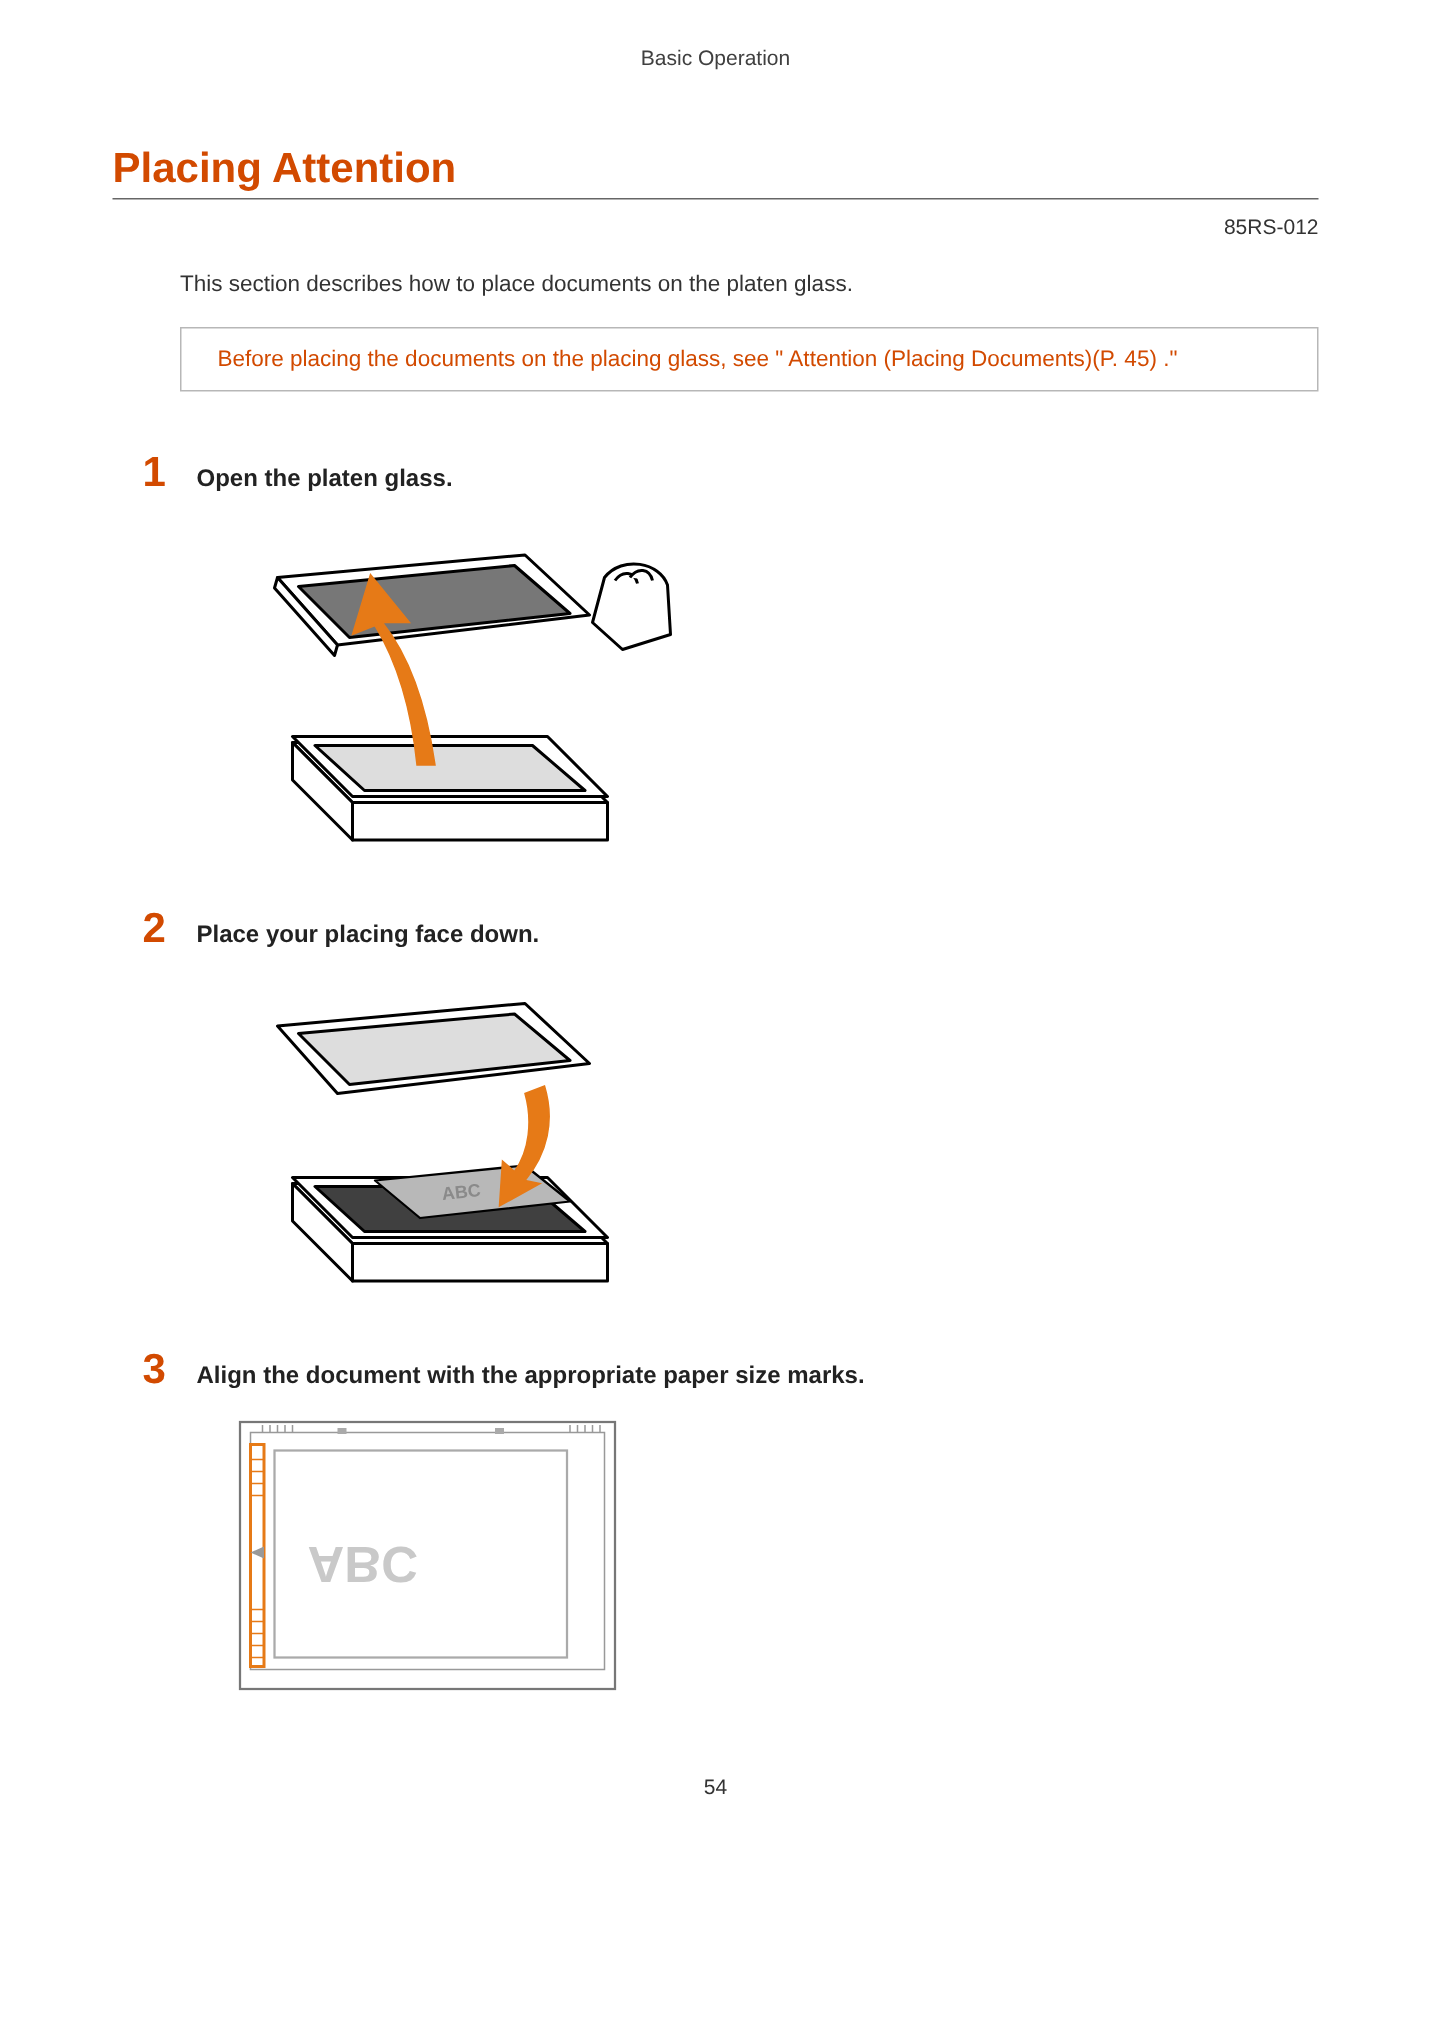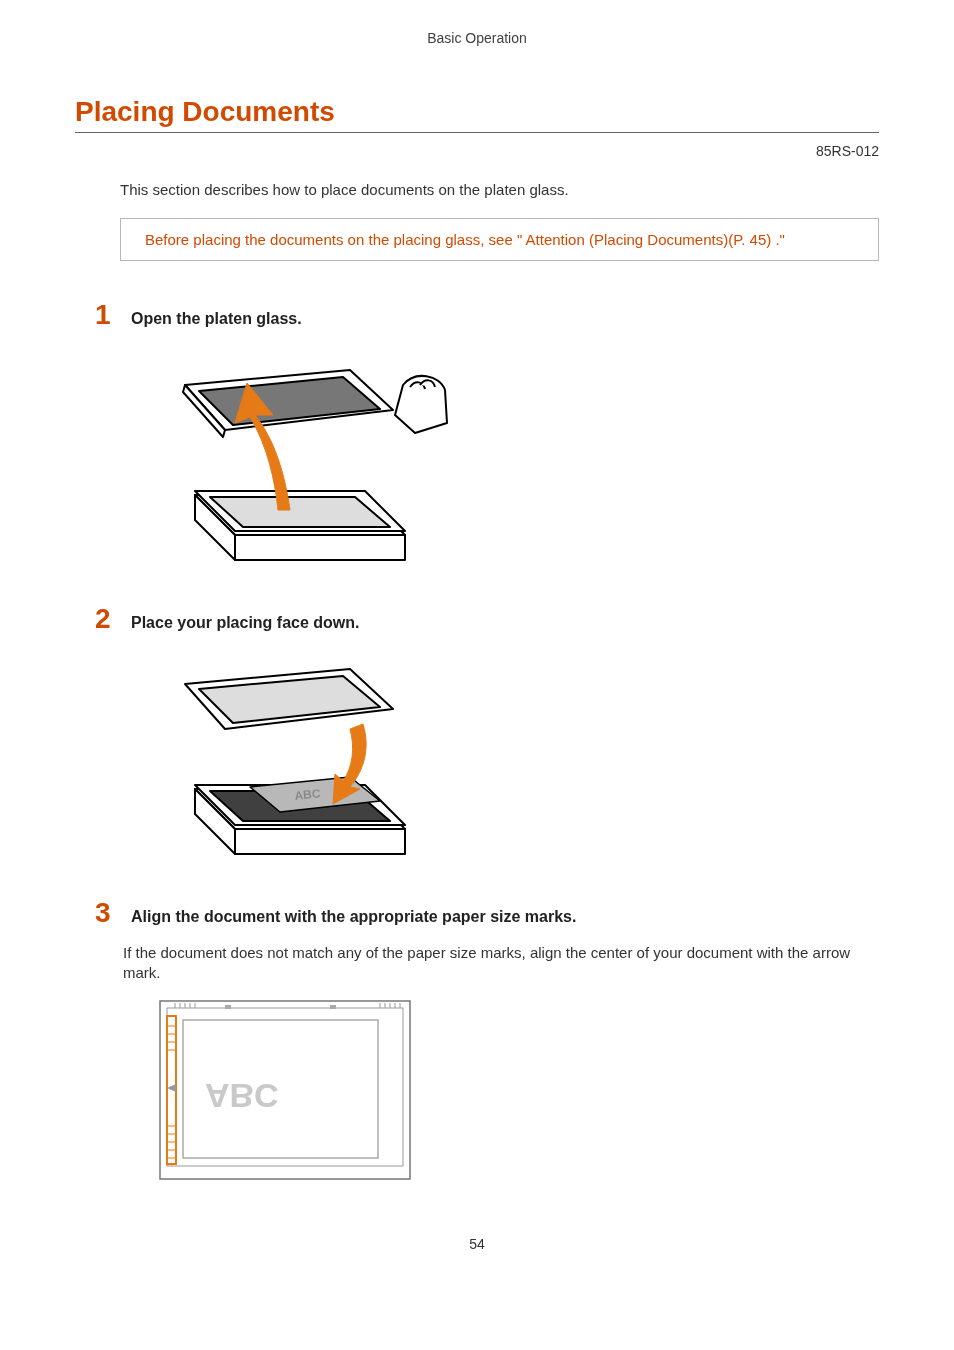--- a/index.html
+++ b/index.html
@@ -89,21 +89,21 @@
     font-size: 14px;
     color: #333;
     margin-top: 50px;
   }
 </style>
 </head>
 <body>
 
 <div class="header-label">Basic Operation</div>
 
-<h1 class="title">Placing Documents</h1>
+<h1 class="title">Placing Attention</h1>
 
 <div class="doc-code">85RS-012</div>
 
 <p class="intro">This section describes how to place documents on the platen glass.</p>
 
 <div class="note-box">
   <span>Before placing the documents on the placing glass, see " </span><span class="link-bold">Attention (Placing Documents)(P. 45)</span><span> ."</span>
 </div>
 
 <div class="step">
@@ -178,21 +178,20 @@
       </g>
     </svg>
   </div>
 </div>
 
 <div class="step">
   <div class="step-head">
     <div class="step-num">3</div>
     <div class="step-title">Align the document with the appropriate paper size marks.</div>
   </div>
-  <p class="step-body">If the document does not match any of the paper size marks, align the center of your document with the arrow mark.</p>
   <div class="figure">
     <svg width="260" height="190" viewBox="0 0 260 190">
 
       <rect x="5" y="5" width="250" height="178" fill="#fff" stroke="#777" stroke-width="1.5"></rect>
       <rect x="12" y="12" width="236" height="158" fill="#fff" stroke="#999" stroke-width="1"></rect>
 
       <g stroke="#999" stroke-width="1">
         <line x1="20" y1="12" x2="20" y2="7"></line>
           <line x1="25" y1="12" x2="25" y2="7"></line>
           <line x1="30" y1="12" x2="30" y2="7"></line>

